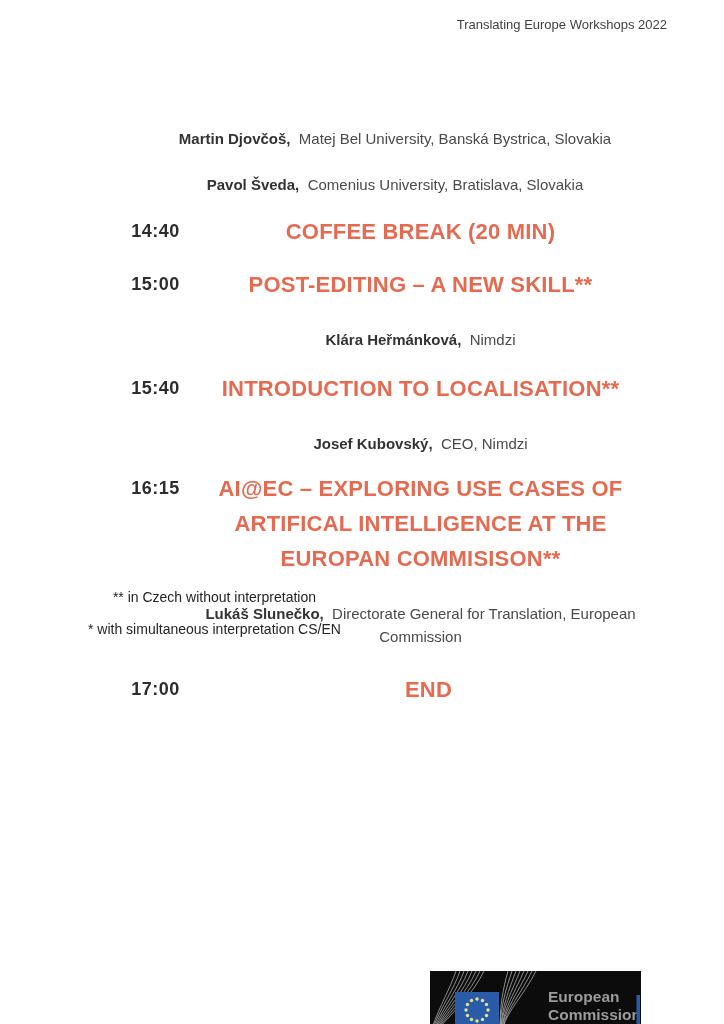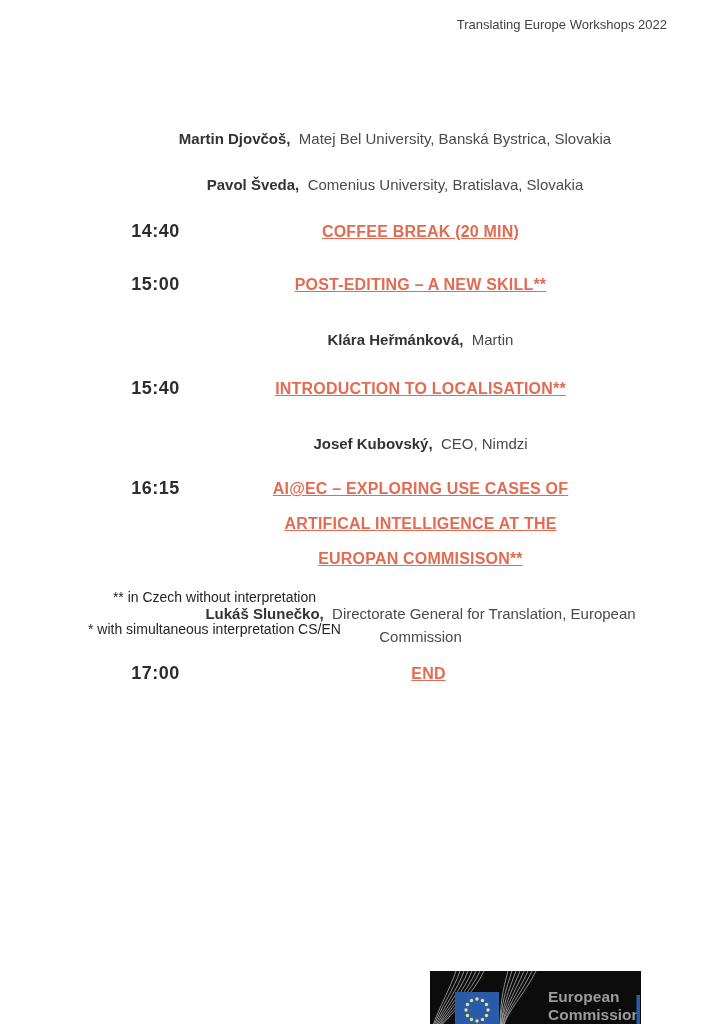--- a/index.html
+++ b/index.html
@@ -26,29 +26,29 @@
   .speaker-name{font-weight:bold;color:#333333;}
   .speaker-name::after{content:",  ";white-space:pre;}
   .session{display:flex;align-items:flex-start;}
   .session-time{
     width:95px;flex:0 0 95px;
     font-size:18px;font-weight:bold;color:#2d2d2d;
     line-height:35px;letter-spacing:0.5px;
   }
   .session-body{flex:1;}
   .session-title{
-    font-size:16px;font-weight:bold;color:#e26b52;
-    line-height:35px;white-space:pre-line;letter-spacing:0.2px;text-decoration:underline;
+    font-size:22px;font-weight:bold;color:#e26b52;
+    line-height:35px;white-space:pre-line;letter-spacing:0.2px;
   }
   .session-speakers{margin-top:3px;}
   .s0{margin-top:18px;}
   .s1{margin-top:18px;}
   .s2{margin-top:20px;}
   .s3{margin-top:16px;}
-  .s4{margin-top:8px;gap:16px;}
+  .s4{margin-top:24px;gap:16px;}
   .footnotes{position:absolute;left:88px;top:589px;}
   .footnote{font-size:14px;color:#242424;line-height:17px;margin-bottom:15px;}
   .logo-wrap{position:absolute;left:430px;top:971px;width:211px;height:57px;}
 </style>
 </head>
 <body>
 
 <div class="page">
 
   <div class="doc-header">Translating Europe Workshops 2022</div>
@@ -70,21 +70,21 @@
         <div class="session-title">COFFEE BREAK (20 MIN)</div>
       </div>
     </div>
 
     <div class="session s1">
       <div class="session-time">15:00</div>
       <div class="session-body">
         <div class="session-title">POST-EDITING – A NEW SKILL**</div>
         <div class="session-speakers">
           <div class="speaker-line">
-            <span class="speaker-name">Klára Heřmánková</span><span class="speaker-affiliation">Martin</span>
+            <span class="speaker-name">Klára Heřmánková</span><span class="speaker-affiliation">Nimdzi</span>
           </div>
         </div>
       </div>
     </div>
 
     <div class="session s2">
       <div class="session-time">15:40</div>
       <div class="session-body">
         <div class="session-title">INTRODUCTION TO LOCALISATION**</div>
         <div class="session-speakers">

